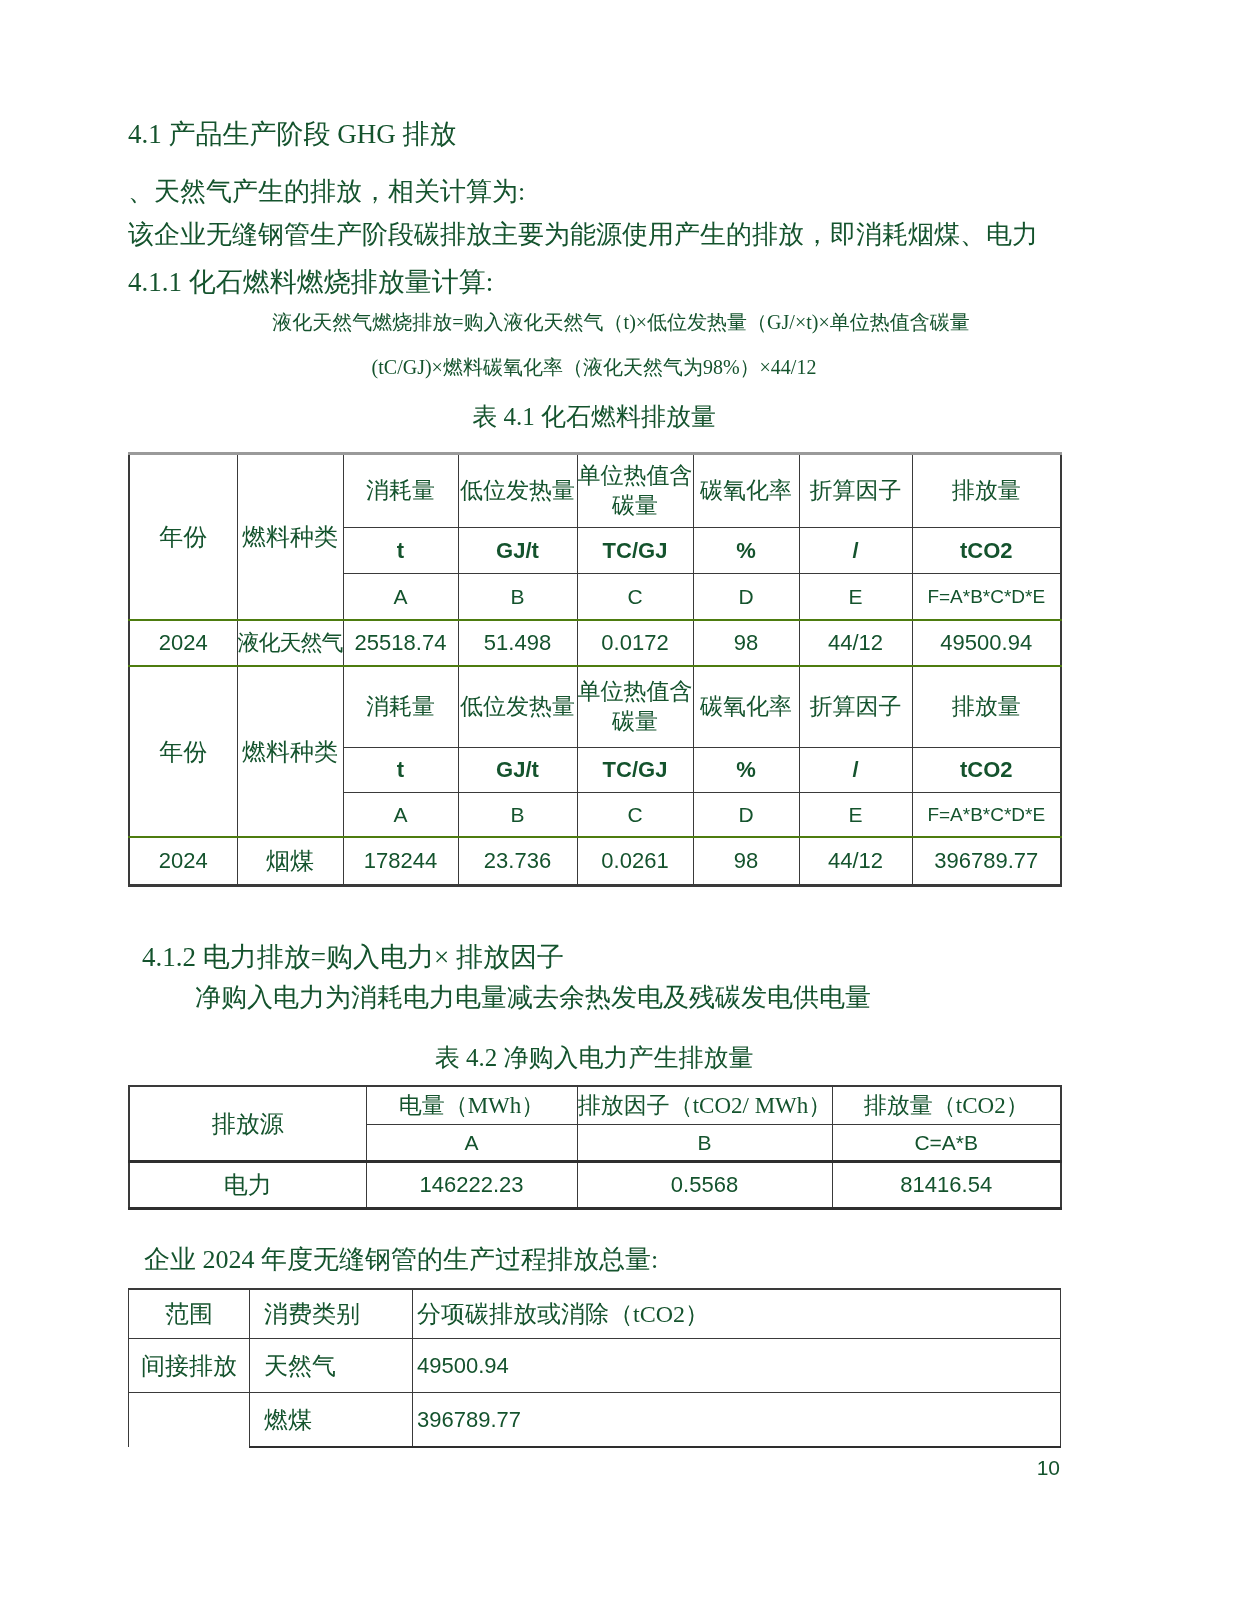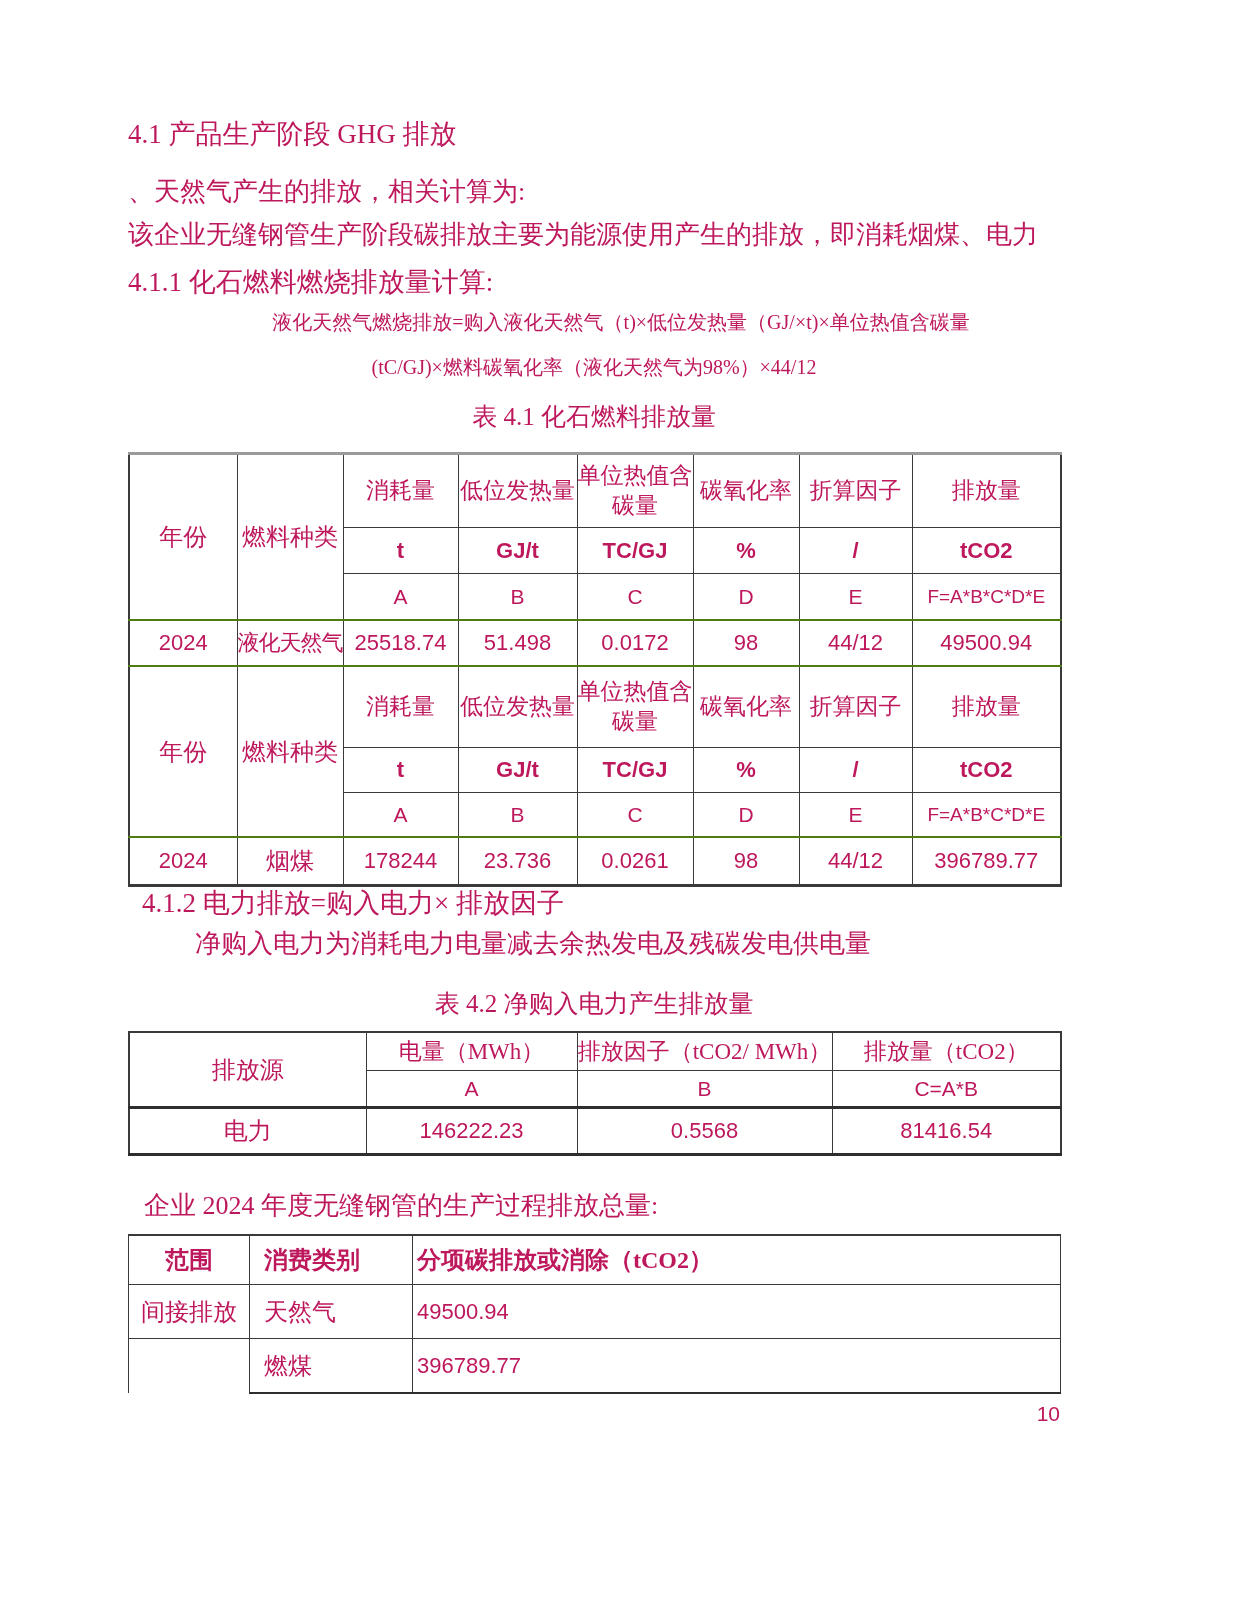--- a/index.html
+++ b/index.html
@@ -1,30 +1,30 @@
 <!DOCTYPE html>
 <html><head>
 <meta charset="utf-8">
 <style>
   html,body { margin:0; padding:0; background:#e8e8e8; }
   .page {
     position:relative;
     width:1236px; height:1600px;
     margin:0 auto;
     background:#ffffff;
-    color:#be185d;
+    color:#14532d;
     font-family:"Liberation Serif","DejaVu Serif",serif;
     overflow:hidden;
   }
   .content { width:932px; margin-left:128px; }
 
   .heading { font-size:27px; line-height:32px; white-space:nowrap; }
   #h41  { padding-top:118px; }
   #h411 { margin-top:10px; }
-  #h412 { padding-left:14px; }
+  #h412 { margin-top:54px; padding-left:14px; }
 
   .para { margin-top:20px; font-size:26px; line-height:43px; }
   .para .pline { white-space:nowrap; }
 
   .formula { margin-top:2px; font-size:20px; line-height:45px;text-align:center; }
   .formula .fline { white-space:nowrap; }
   .formula .fline.indent { padding-left:54px; }
 
   .note { margin-top:8px; padding-left:67px; font-size:26px; line-height:34px; white-space:nowrap; }
 
@@ -65,21 +65,21 @@
   .t42 .rd  td { height:44px; }
   .t42 .c-src  { font-size:24px; }
   .t42 .c-head { font-size:23px; }
   .t42 .c-letter { font-family:"Liberation Sans","DejaVu Sans",sans-serif; font-size:21px; }
   .t42 .c-num { font-family:"Liberation Sans","DejaVu Sans",sans-serif; font-size:22px; }
   .t42 .c-rowlabel { font-size:24px; }
 
   
   .tt { margin-top:10px; width:932px; border-top:2px solid #3a3a3a; }
   .tt td { border:1px solid #3a3a3a; }
-  .tt .rh td { height:48px;font-weight:bold; }
+  .tt .rh td { height:48px; }
   .tt .r td { height:53px; }
   .tt td.cell-center { text-align:center; font-size:24px; }
   .tt td.cell-left { text-align:left; padding-left:14px; font-size:24px; }
   .tt td.cell-val { text-align:left; padding-left:4px;
                     font-family:"Liberation Sans","DejaVu Sans",sans-serif; font-size:22px; }
   .tt tr.last td { border-bottom:2px solid #2e2e2e; }
   .tt tr.last td.no-bottom { border-bottom:none; }
 
   .total-line { margin-top:32px; padding-left:16px; font-size:26px; line-height:36px; white-space:nowrap; }
 

